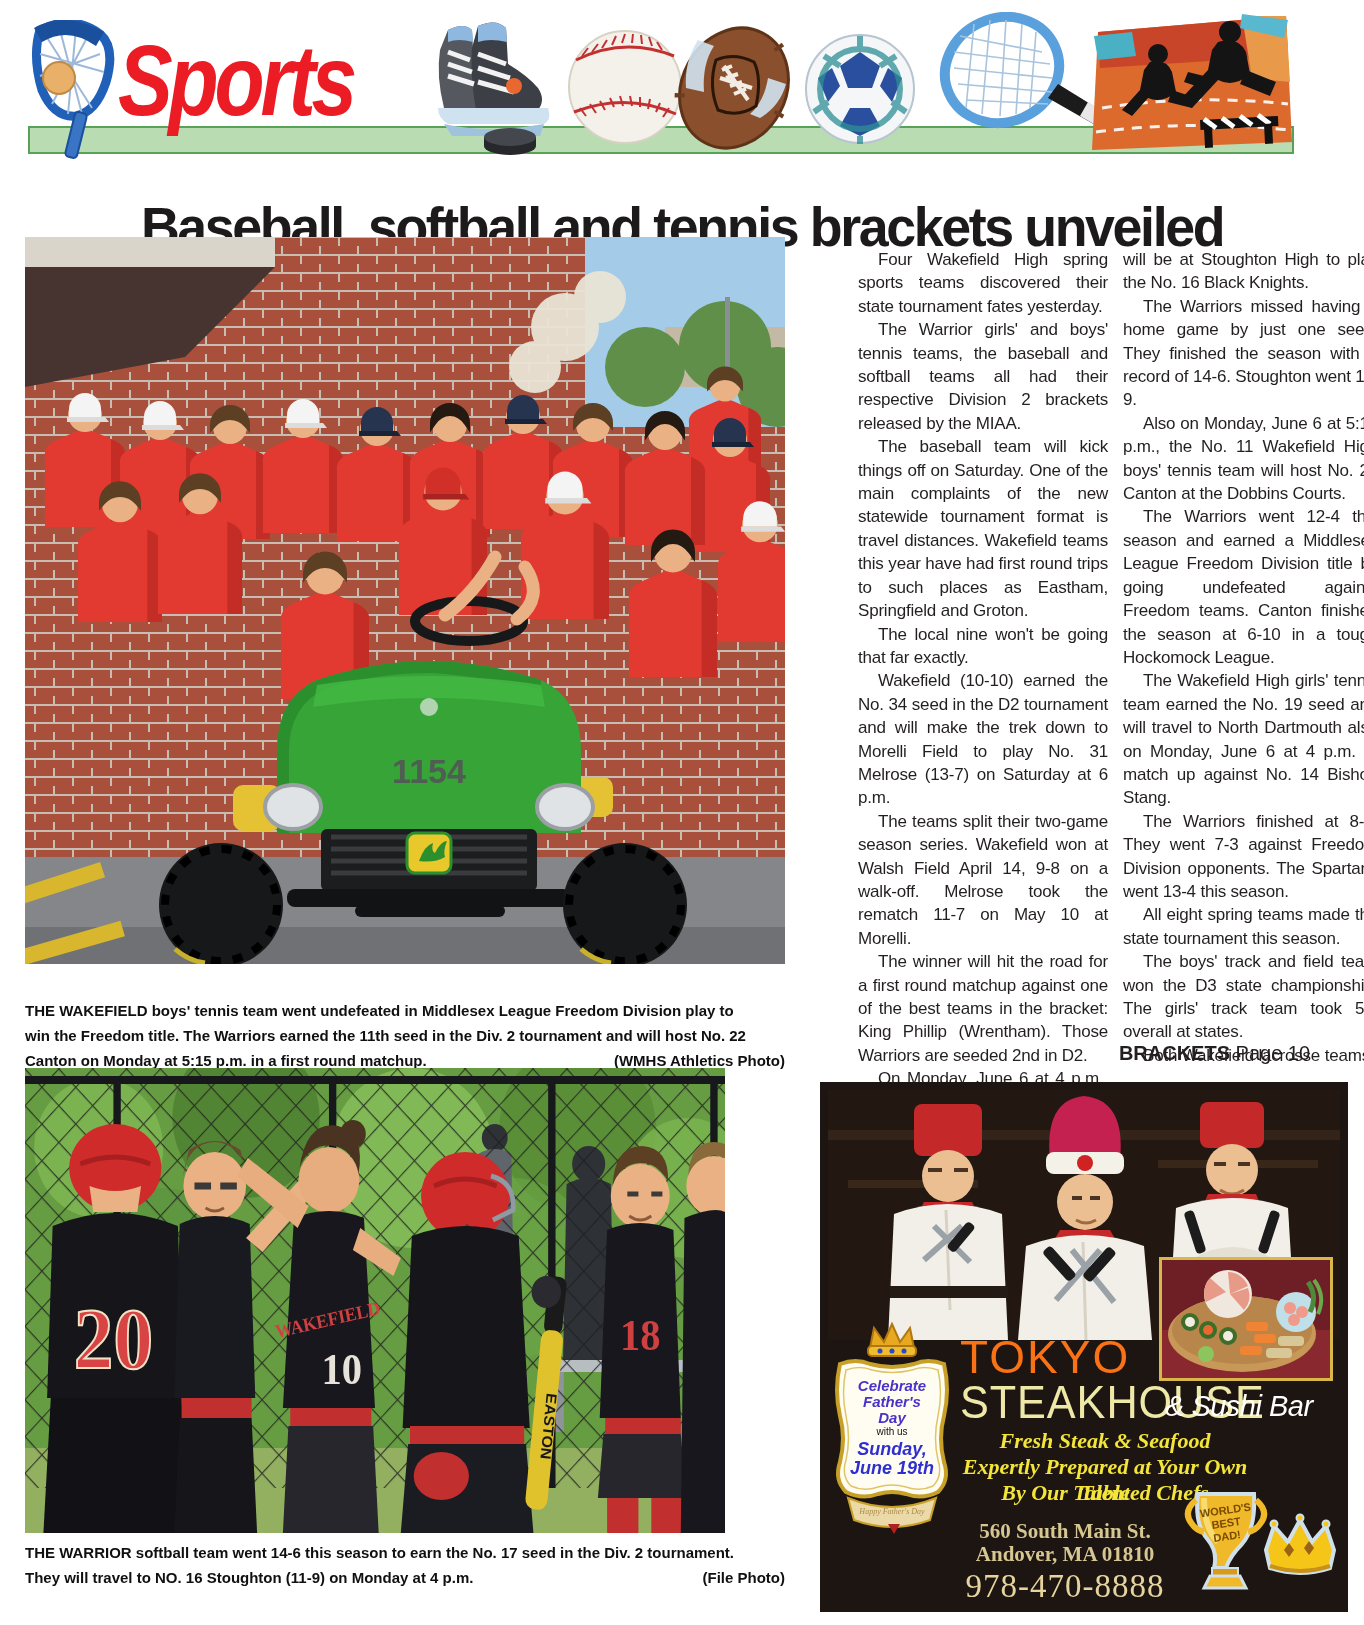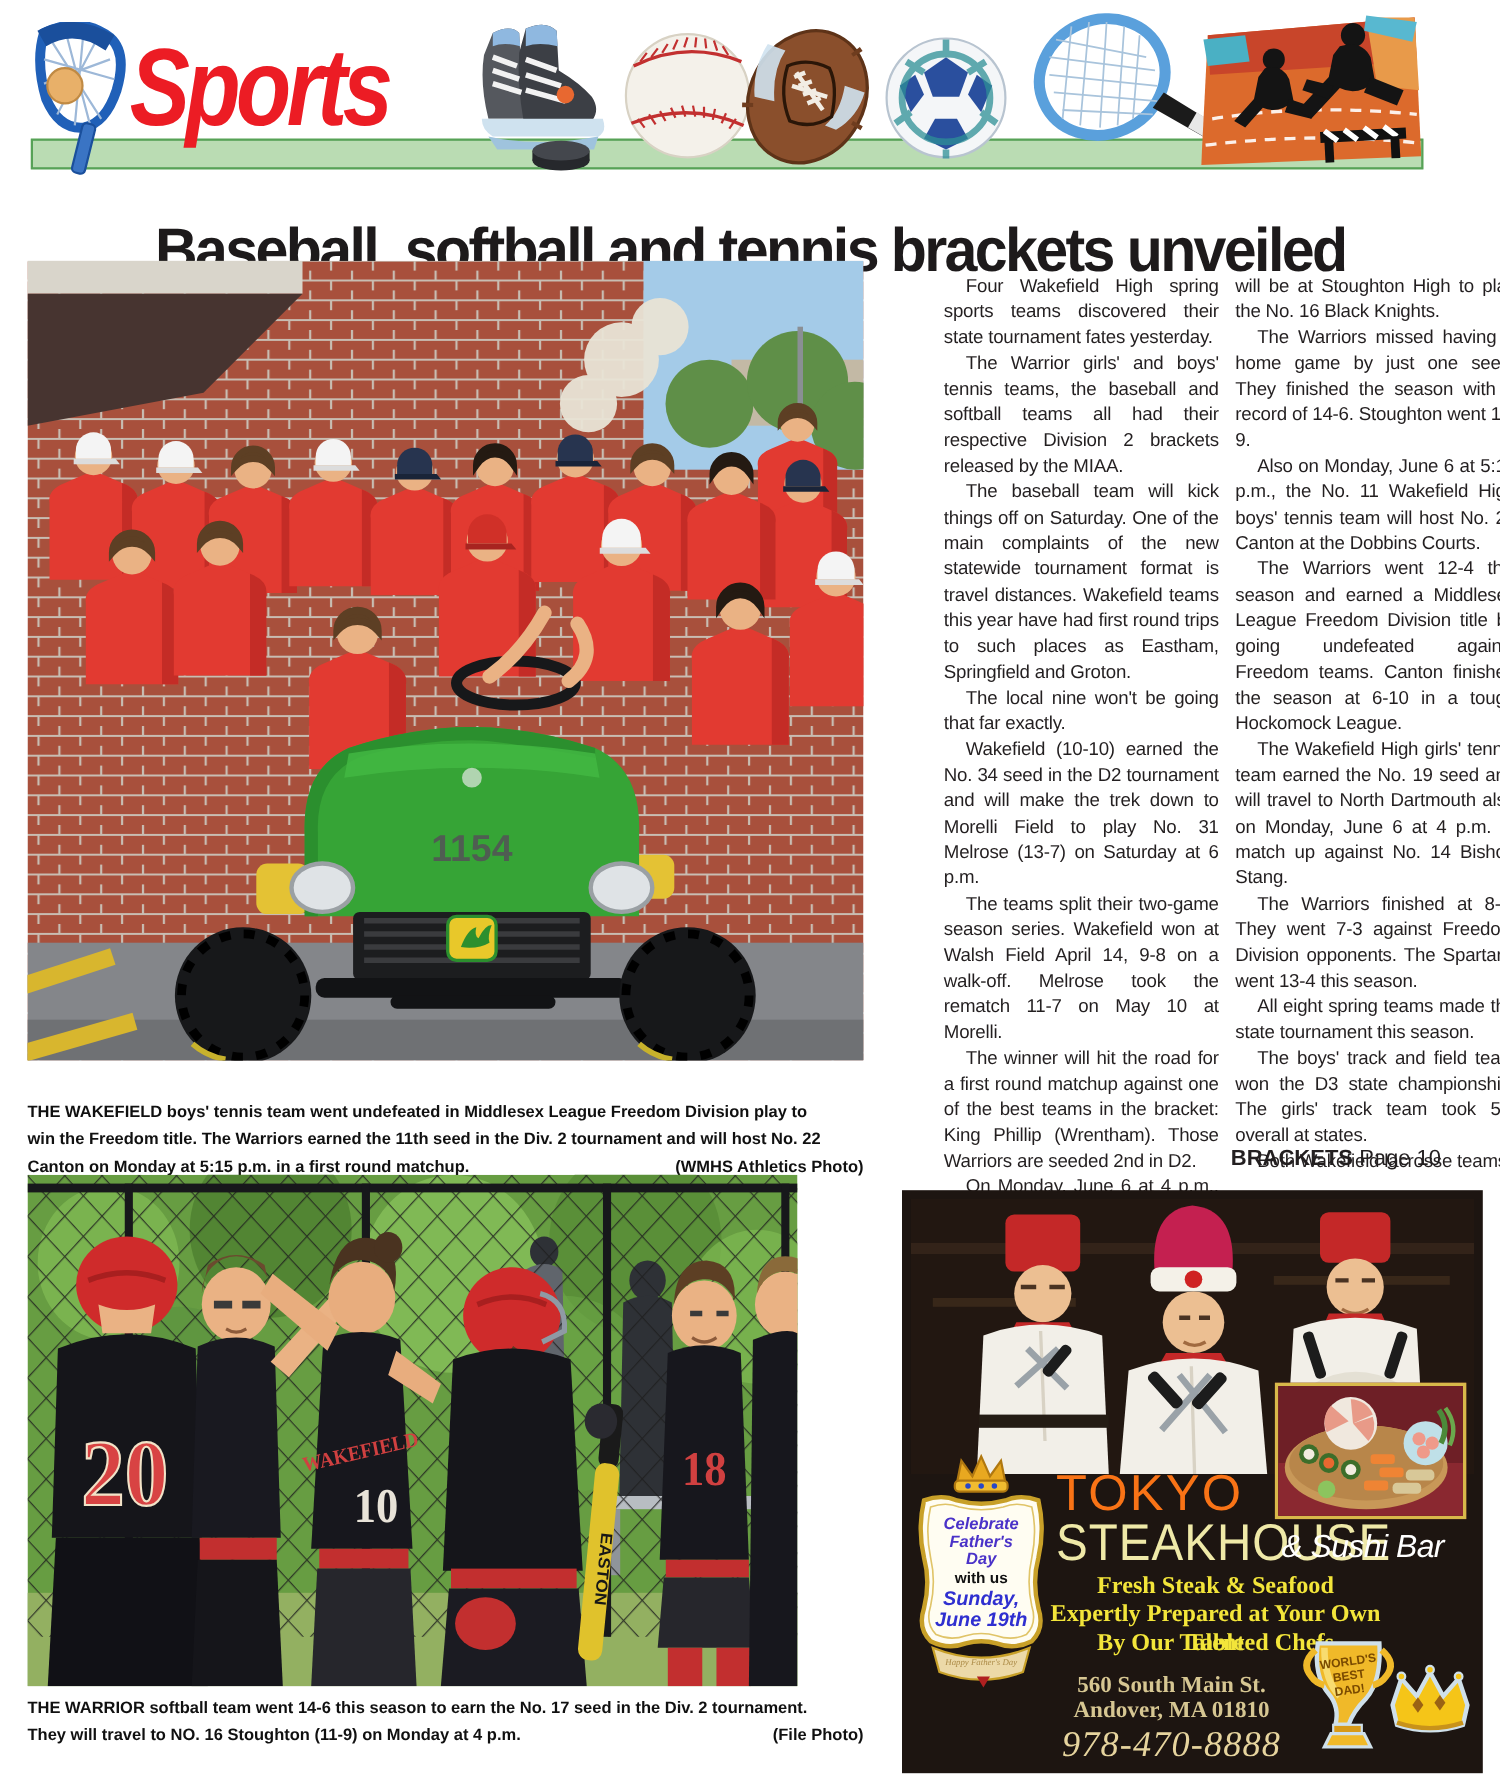--- a/index.html
+++ b/index.html
@@ -38,32 +38,32 @@
 
   
   .ad{left:820px;top:1082px;width:528px;height:530px;background:#1d1511;}
   .ad .chefs{position:absolute;left:8px;top:8px;width:512px;height:250px;}
   .ad .sushi{position:absolute;left:339px;top:175px;width:168px;height:118px;border:3px solid #d8b84a;background:#6e1f26;}
   .ad .sushi svg{display:block;width:100%;height:100%;}
   .ad-title1{position:absolute;left:140px;top:252px;font-size:46px;color:#f97316;letter-spacing:2px;line-height:1;}
   .ad-title2{position:absolute;left:140px;top:296px;font-size:47px;color:#efe9a8;letter-spacing:1px;line-height:1;transform:scaleX(.92);transform-origin:left top;}
   .ad-suffix{position:absolute;left:345px;top:308px;font-size:29px;font-style:italic;color:#ffffff;letter-spacing:-.5px;}
   .ad-tag{position:absolute;left:120px;width:330px;text-align:center;color:#f3e53a;
-          font-family:"Liberation Serif",serif;font-weight:bold;font-size:22px;line-height:26px;}
+          font-family:"Liberation Serif",serif;font-weight:bold;font-style:italic;font-size:22px;line-height:26px;}
   .tag1{top:346px;}.tag2{top:372px;}.tag3{top:398px;}
   .ad-addr{position:absolute;left:150px;width:190px;text-align:center;color:#d6c692;
           font-family:"Liberation Serif",serif;font-weight:bold;font-size:21px;line-height:23px;}
   .addr1{top:438px;}.addr2{top:461px;}
   .ad-phone{position:absolute;left:130px;width:230px;text-align:center;color:#e6d49e;
-          font-family:"Liberation Serif",serif;font-size:33px;top:486px;letter-spacing:1px;font-style:italic;}
+          font-family:"Liberation Serif",serif;font-size:33px;top:486px;letter-spacing:1px;}
   .crest{position:absolute;left:6px;top:238px;width:132px;height:216px;}
   .crest svg{display:block;width:100%;height:100%;}
   .crest-text{position:absolute;left:0;top:58px;width:132px;text-align:center;line-height:1.05;}
   .crest-text .l1{display:block;color:#4a32c8;font-weight:bold;font-style:italic;font-size:15px;}
-  .crest-text .l4{display:block;color:#111;font-weight:bold;font-size:14px;margin:2px 0;}
+  .crest-text .l4{display:block;color:#111;font-weight:normal;font-size:10px;margin:2px 0;}
   .crest-text .l5{display:block;color:#2f2fd0;font-weight:bold;font-style:italic;font-size:18px;}
   .trophy{position:absolute;left:360px;top:402px;width:158px;height:108px;}
   .trophy svg{display:block;width:100%;height:100%;}
 </style>
 </head>
 <body>
 
 <div class="page">
 
   <header>

